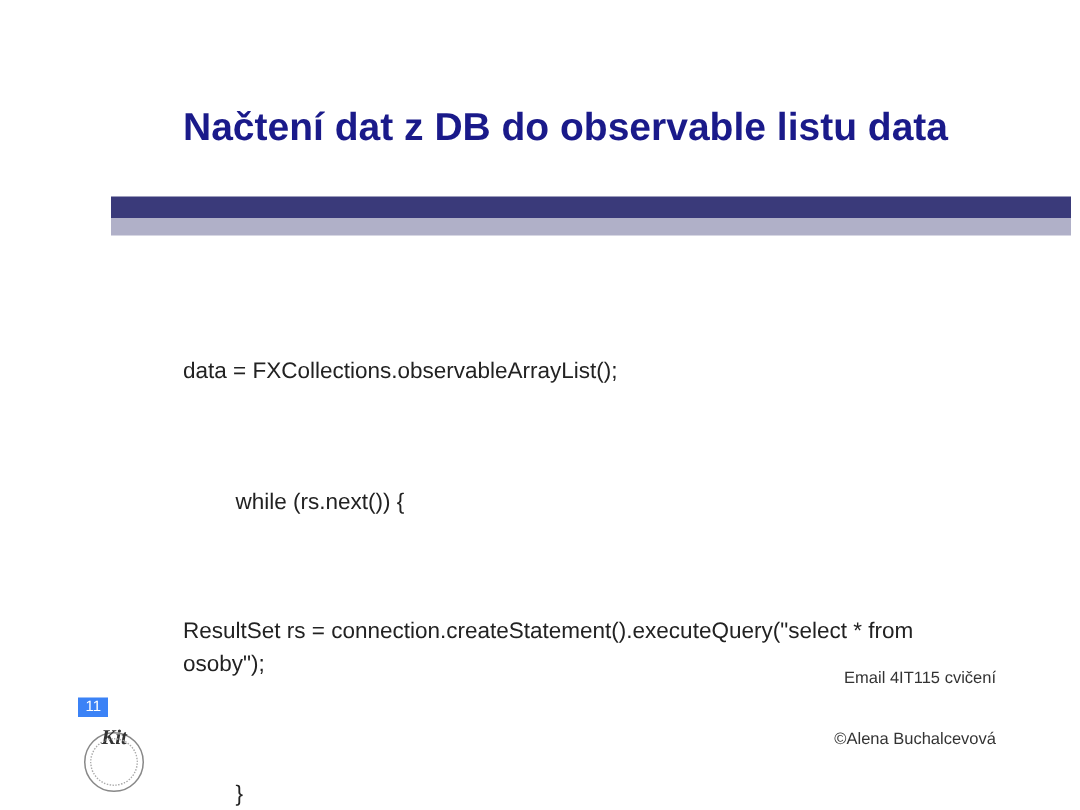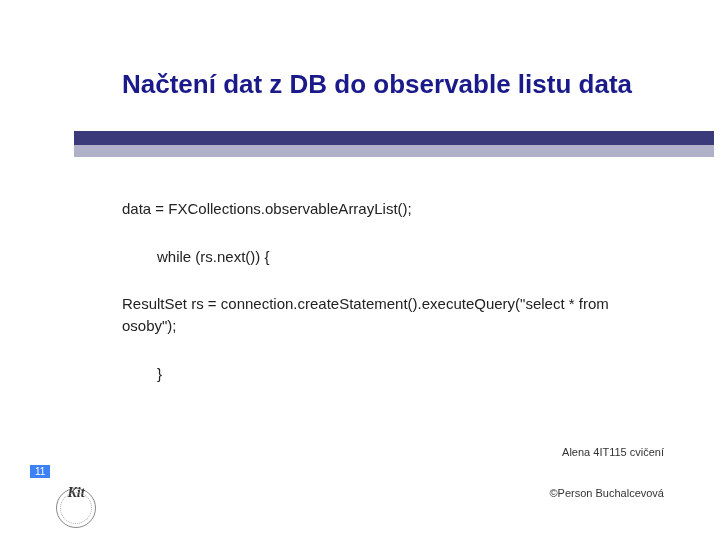--- a/index.html
+++ b/index.html
@@ -32,25 +32,25 @@
     height: 6px;
     background: linear-gradient(to bottom, #3a3a7a 0%, #3a3a7a 55%, #b0b0c8 55%, #b0b0c8 100%);
   }
   .content {
     padding: 28px 30px 0 70px;
     font-family: Verdana, Arial, sans-serif;
     font-size: 15px;
     color: #222;
     line-height: 1.45;
   }
-  .content .line { white-space: normal; }
+  .content .line { white-space: normal; margin-top: 39px; }
   .indent1 { padding-left: 48px; }
   .page-num {
     position: absolute;
-    left: 4px;
+    left: 26px;
     bottom: 62px;
     background: #3b82f6;
     color: #fff;
     font-size: 10px;
     padding: 1px 5px;
     font-family: Verdana, Arial, sans-serif;
   }
   .footer {
     position: absolute;
     bottom: 8px;
@@ -112,18 +112,18 @@
     <div class="line indent1">}</div>
   </div>
 
   <div class="page-num">11</div>
 
   <div class="footer">
     <div class="logo">
       <span>Kit</span>
     </div>
     <div class="footer-text">
-      <div>Alena 4IT115 cvičení</div>
-      <div>©Person Buchalcevová</div>
+      <div>Email 4IT115 cvičení</div>
+      <div>©Alena Buchalcevová</div>
     </div>
   </div>
 
 </div>
 
 </body></html>

